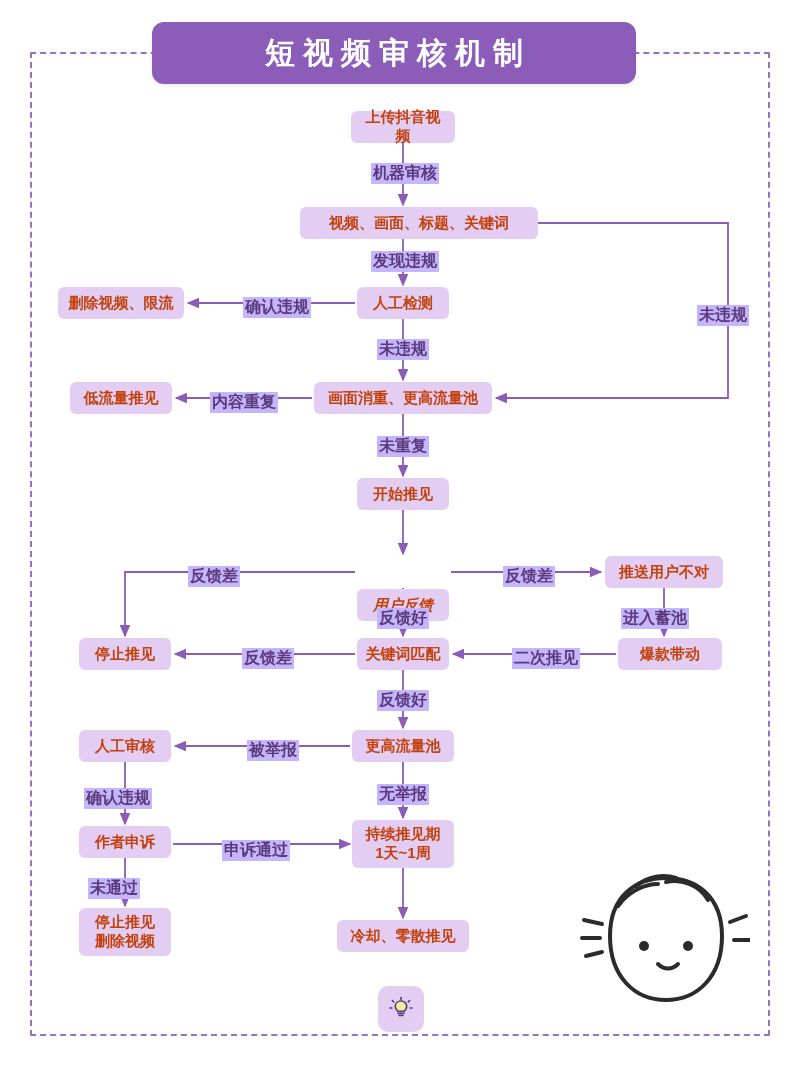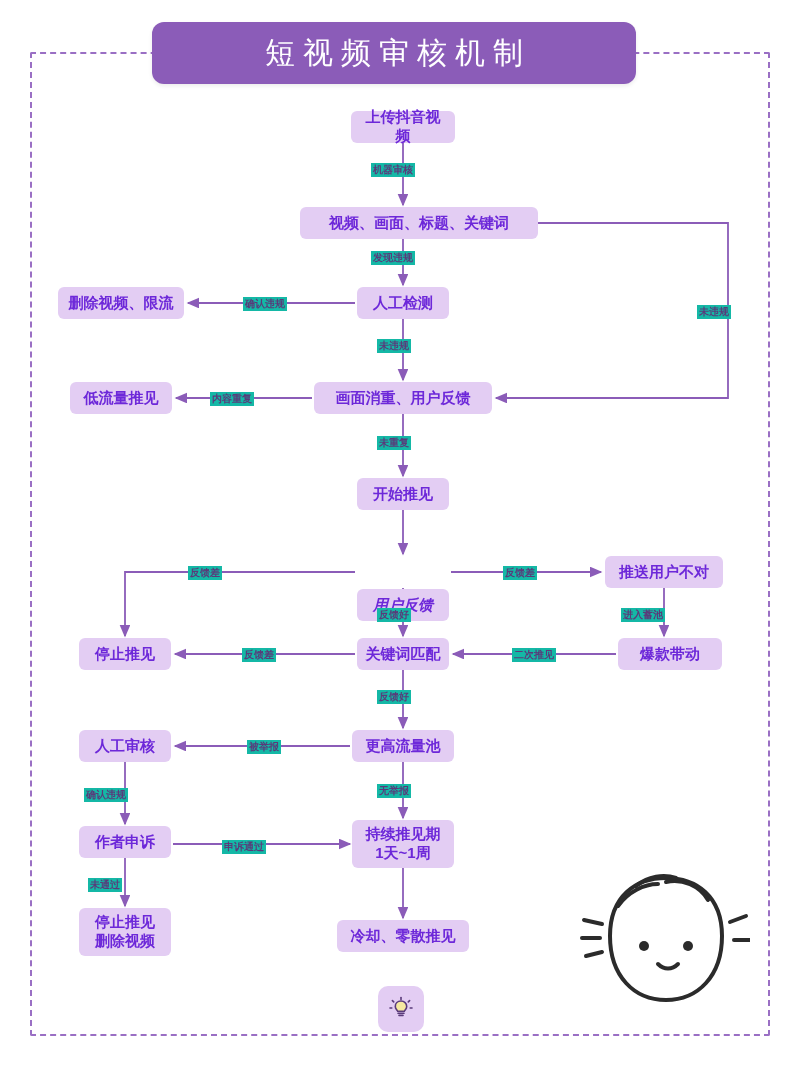--- a/index.html
+++ b/index.html
@@ -40,49 +40,49 @@
     background: #8b5cb8;
     border-radius: 12px;
     display: flex;
     align-items: center;
     justify-content: center;
     box-shadow: 0 2px 4px rgba(0,0,0,0.08);
   }
   #title-banner .title-text {
     color: #ffffff;
     font-size: 30px;
-    font-weight: normal;
+    font-weight: bold;
     letter-spacing: 8px;
     text-indent: 8px;
     font-family: "Liberation Sans", sans-serif;
   }
   
   .node {
     position: absolute;
     background: #e3cdf3;
     border-radius: 6px;
-    color: #6d28d9;
+    color: #c2410c;
     font-size: 15px;
     font-weight: bold;
     display: flex;
     align-items: center;
     justify-content: center;
     text-align: center;
     line-height: 1.25;
     box-sizing: border-box;
     padding: 4px 8px;
     white-space: pre-line;
   }
   
   .edge-label {
     position: absolute;
-    font-size: 10px;
+    font-size: 16px;
     font-weight: bold;
     color: #5a3a7a;
-    background: #14b8a6;
+    background: #c4b5fd;
     padding: 0 2px;
     white-space: nowrap;
   }
   
   #connectors {
     position: absolute;
     left: 0;
     top: 0;
     width: 800px;
     height: 1066px;
@@ -171,21 +171,21 @@
 
       <path d="M403,868 L403,918"></path>
     </g>
   </svg>
 
   <div id="node-layer">
       <div class="node" style="left: 351px; top: 111px; width: 104px; height: 32px;">上传抖音视频</div>
       <div class="node" style="left: 300px; top: 207px; width: 238px; height: 32px;">视频、画面、标题、关键词</div>
       <div class="node" style="left: 357px; top: 287px; width: 92px; height: 32px;">人工检测</div>
       <div class="node" style="left: 58px; top: 287px; width: 126px; height: 32px;">删除视频、限流</div>
-      <div class="node" style="left: 314px; top: 382px; width: 178px; height: 32px;">画面消重、用户反馈</div>
+      <div class="node" style="left: 314px; top: 382px; width: 178px; height: 32px;">画面消重、更高流量池</div>
       <div class="node" style="left: 70px; top: 382px; width: 102px; height: 32px;">低流量推见</div>
       <div class="node" style="left: 357px; top: 478px; width: 92px; height: 32px;">开始推见</div>
       <div class="node" style="left: 357px; top: 589px; width: 92px; height: 32px; font-style: italic;">用户反馈</div>
       <div class="node" style="left: 605px; top: 556px; width: 118px; height: 32px;">推送用户不对</div>
       <div class="node" style="left: 79px; top: 638px; width: 92px; height: 32px;">停止推见</div>
       <div class="node" style="left: 357px; top: 638px; width: 92px; height: 32px;">关键词匹配</div>
       <div class="node" style="left: 618px; top: 638px; width: 104px; height: 32px;">爆款带动</div>
       <div class="node" style="left: 79px; top: 730px; width: 92px; height: 32px;">人工审核</div>
       <div class="node" style="left: 352px; top: 730px; width: 102px; height: 32px;">更高流量池</div>
       <div class="node" style="left: 79px; top: 826px; width: 92px; height: 32px; font-family: Liberation Serif, serif;">作者申诉</div>

